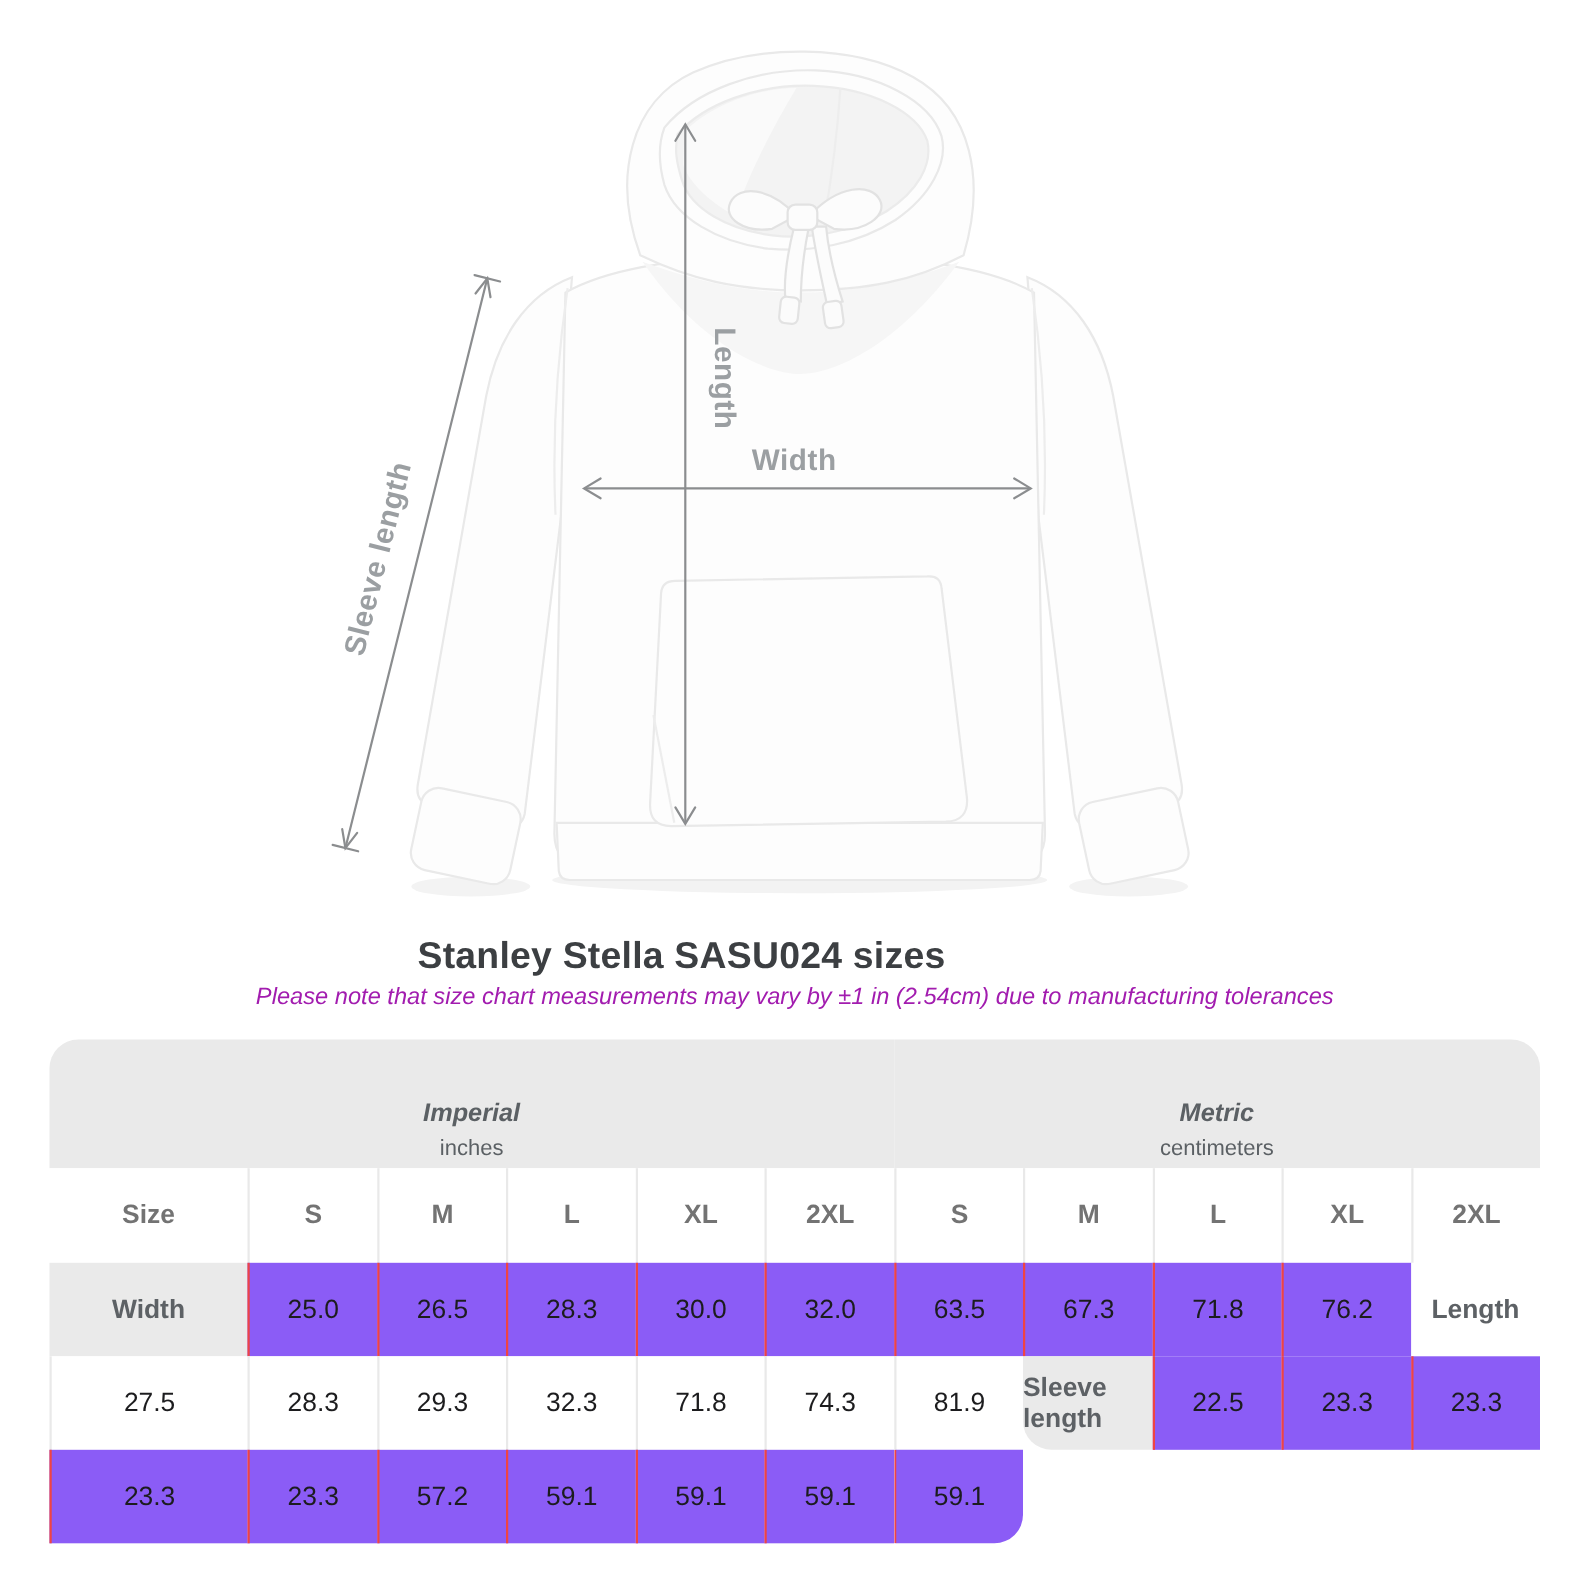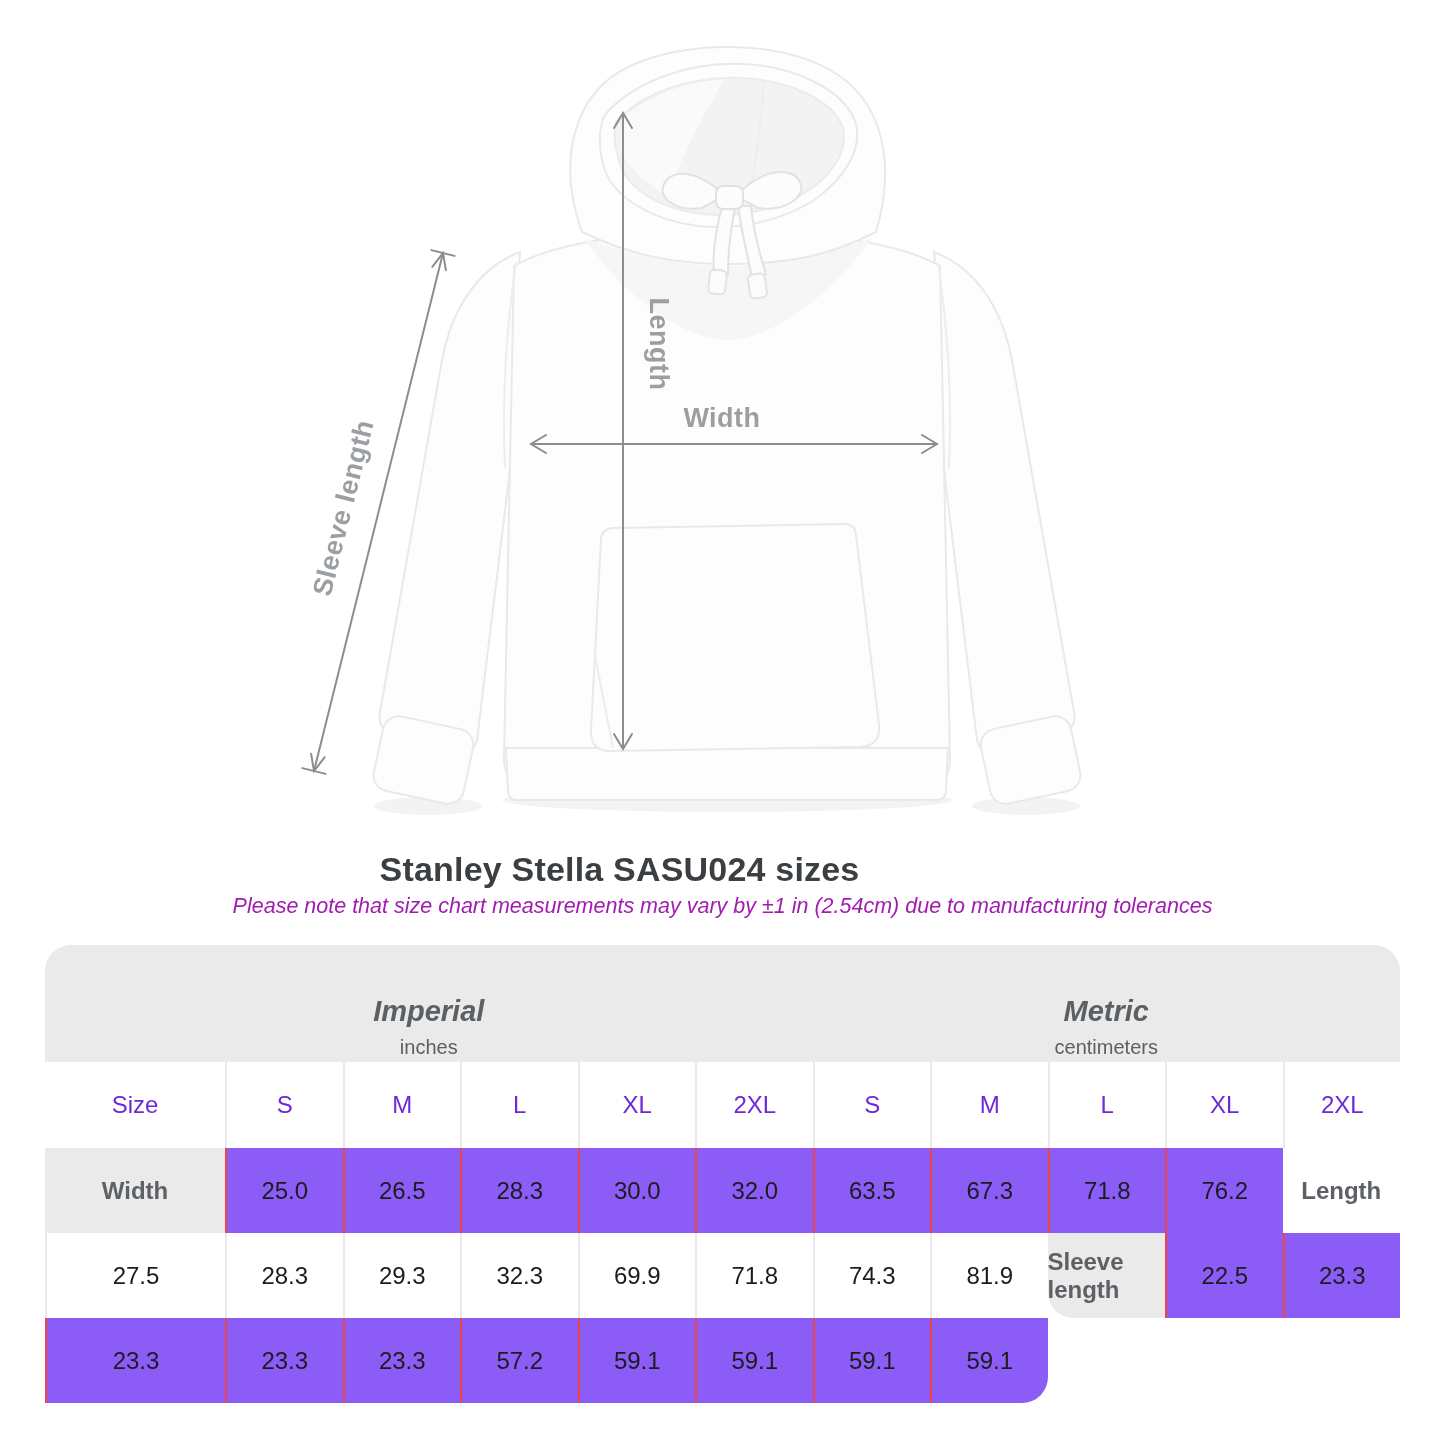--- a/index.html
+++ b/index.html
@@ -22,30 +22,30 @@
   .size-table {
     position:absolute; top:945px; left:45px; width:1355px;
     display:grid; grid-template-columns:180px repeat(10, 1fr);
   }
   .unit-cell {
     grid-row:1; height:117px; background:#eaeaea;
     display:flex; flex-direction:column; align-items:center; justify-content:center;
   }
   .unit-imperial { grid-column:1/7; border-radius:26px 0 0 0; }
   .unit-metric  { grid-column:7/12; border-radius:0 26px 0 0; }
-  .unit-name { font-size:29px; font-weight:bold; font-style:italic; color:#5b6064;margin-top:46px; }
+  .unit-name { font-size:23px; font-weight:bold; font-style:italic; color:#5b6064;margin-top:46px; }
   .unit-sub  { font-size:20px; color:#5b6064; margin-top:8px; }
 
   .cell {
     display:flex; align-items:center; justify-content:center;
     font-size:24px; color:#1c1c1e;
   }
   .h86 { height:86px; }
   .h85 { height:85px; }
-  .hdr { background:#ffffff; color:#6d28d9; font-weight:normal; border-left:2px solid #e9e9e9; }
+  .hdr { background:#ffffff; color:#737373; font-weight:bold; border-left:2px solid #e9e9e9; }
   .lab { font-weight:bold; color:#5d6165; }
   .wht { background:#ffffff; border-left:2px solid #e9e9e9; }
   .gry { background:#8b5cf6; border-left:2px solid #ef4444; }
   .wl  { background:#ffffff; }
   .gl  { background:#eaeaea; }
   .nb  { border-left:none; }
   .bl  { border-radius:0 0 0 26px; }
   .br  { border-radius:0 0 26px 0; }
 
   .measure-label { fill:#9b9fa2; font-weight:bold; font-size:27px; letter-spacing:0.5px; }
@@ -164,21 +164,20 @@
     <div class="cell h85 gry">63.5</div>
     <div class="cell h85 gry">67.3</div>
     <div class="cell h85 gry">71.8</div>
     <div class="cell h85 gry">76.2</div>
 
     <div class="cell h85 wl lab nb">Length</div>
     <div class="cell h85 wht">27.5</div>
     <div class="cell h85 wht">28.3</div>
     <div class="cell h85 wht">29.3</div>
     <div class="cell h85 wht">32.3</div>
-    <div class="cell h85 wht">69.9</div>
     <div class="cell h85 wht">71.8</div>
     <div class="cell h85 wht">74.3</div>
     <div class="cell h85 wht">81.9</div>
 
     <div class="cell h85 gl lab nb bl">Sleeve length</div>
     <div class="cell h85 gry">22.5</div>
     <div class="cell h85 gry">23.3</div>
     <div class="cell h85 gry">23.3</div>
     <div class="cell h85 gry">23.3</div>
     <div class="cell h85 gry">23.3</div>

